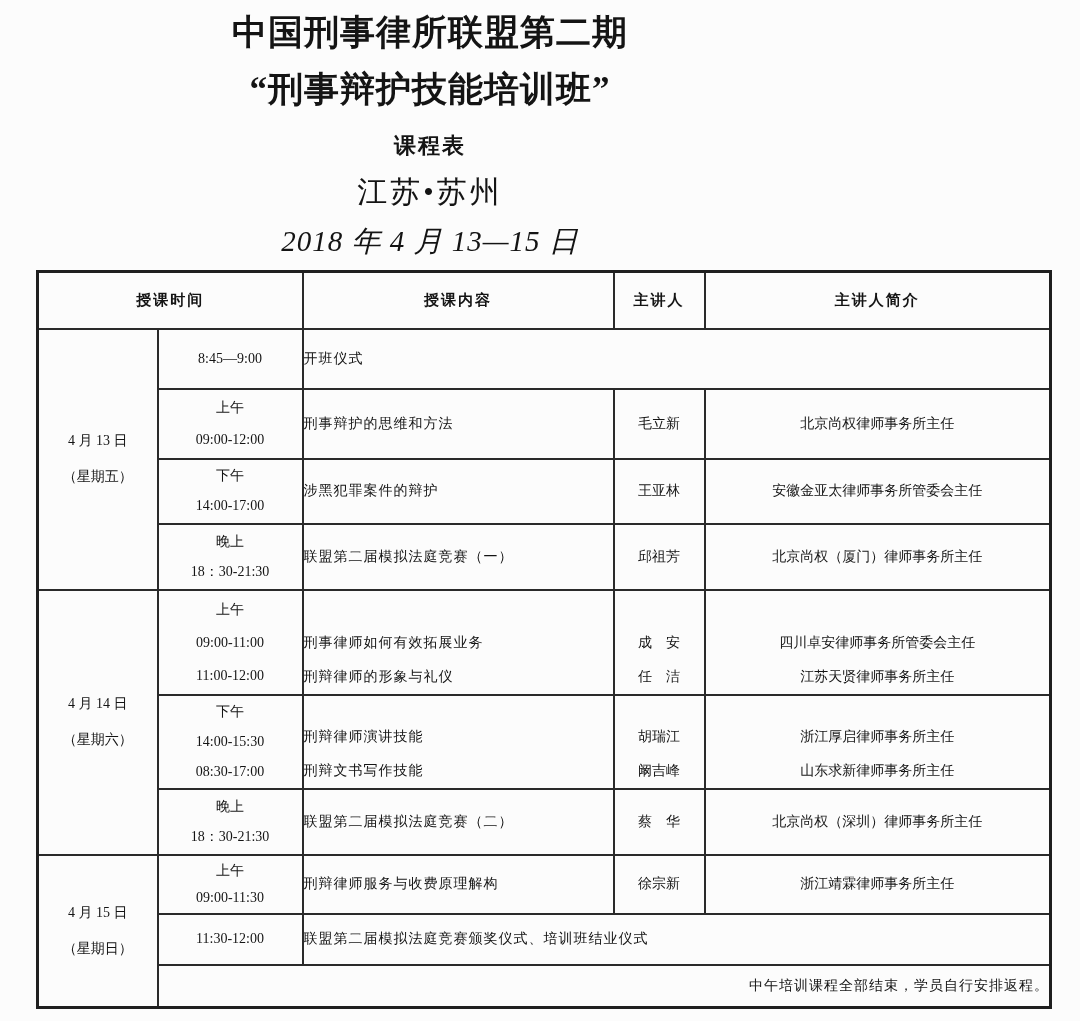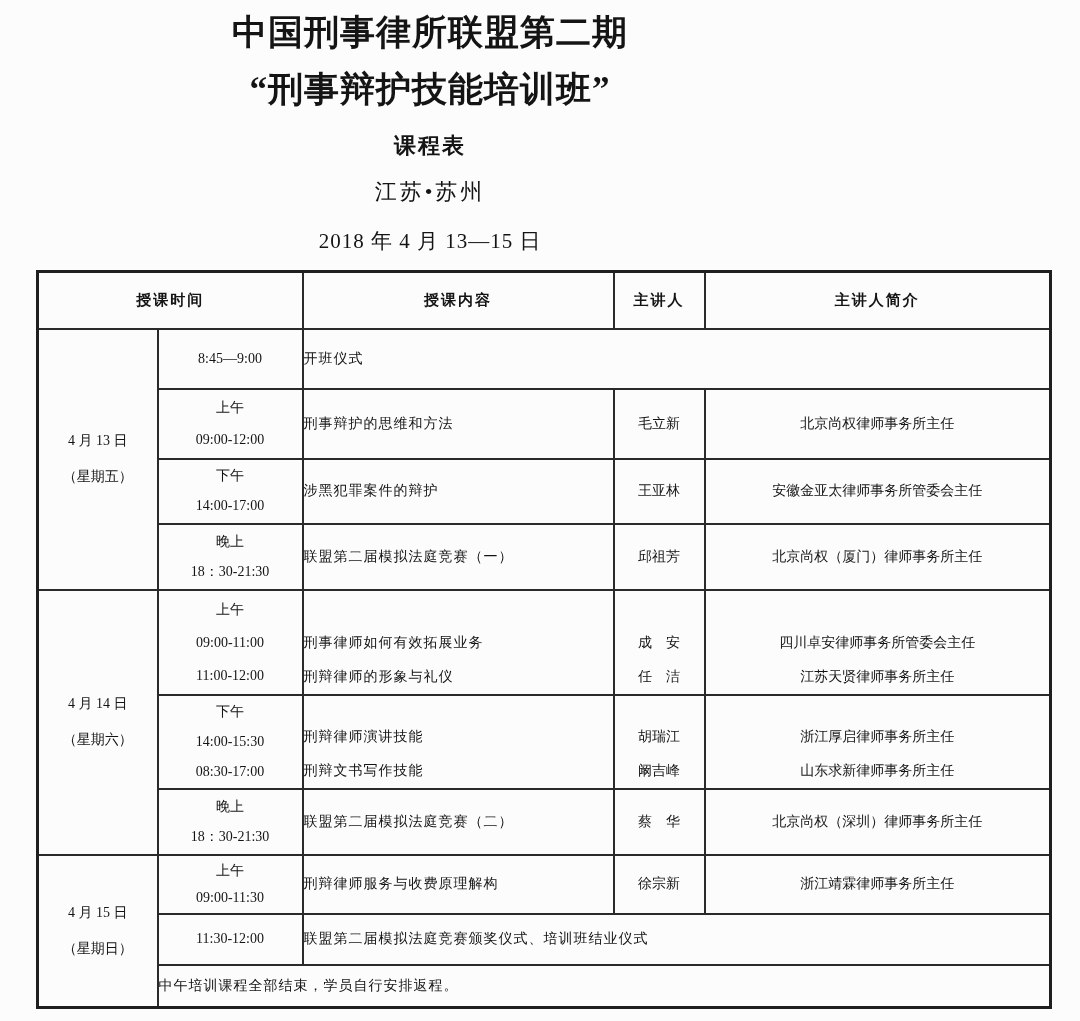--- a/index.html
+++ b/index.html
@@ -10,22 +10,22 @@
     overflow: hidden;
     background: #fcfcfc;
     color: #141414;
     font-family: "Liberation Serif", "DejaVu Serif", serif;
   }
   .page { width: 860px; height: 1021px; }
 
   .title-block { text-align: center; padding-top: 4px; }
   .title-main { font-size: 35px; font-weight: bold; line-height: 57px; letter-spacing: 1px; }
   .title-doc  { font-size: 22px; font-weight: bold; line-height: 56px; letter-spacing: 2px; }
-  .loc-line   { font-size: 22px; line-height: 28px; margin-top: 4px; letter-spacing: 3px; }
-  .date-line  { font-size: 21px; line-height: 30px; margin-top: 20px; letter-spacing: 1px; }
+  .loc-line   { font-size: 30px; line-height: 28px; margin-top: 4px; letter-spacing: 3px; }
+  .date-line  { font-size: 29px; line-height: 30px; margin-top: 20px; letter-spacing: 1px; font-style: italic; }
 
   table.schedule {
     border-collapse: collapse;
     table-layout: fixed;
     margin: 14px 0 0 36px;
     width: 1013px;
     border: 3px solid #1f1f1f;
   }
   .schedule th, .schedule td {
     border: 2px solid #2a2a2a;
@@ -60,21 +60,21 @@
   .speaker-cell {
     text-align: center;
     vertical-align: middle;
   }
   .intro-cell {
     text-align: center;
     vertical-align: middle;
     padding-left: 14px;
   }
   .center-cell {
-    text-align: left;
+    text-align: right;
     vertical-align: middle;
     letter-spacing: 1px;
     margin-left: 44px;
   }
   
   .lh2a { line-height: 32px; }  
   .lh2b { line-height: 30px; }  
   .lh2c { line-height: 27px; }  
   .lh3a { line-height: 33px; }  
   .lh3b { line-height: 30px; }  

